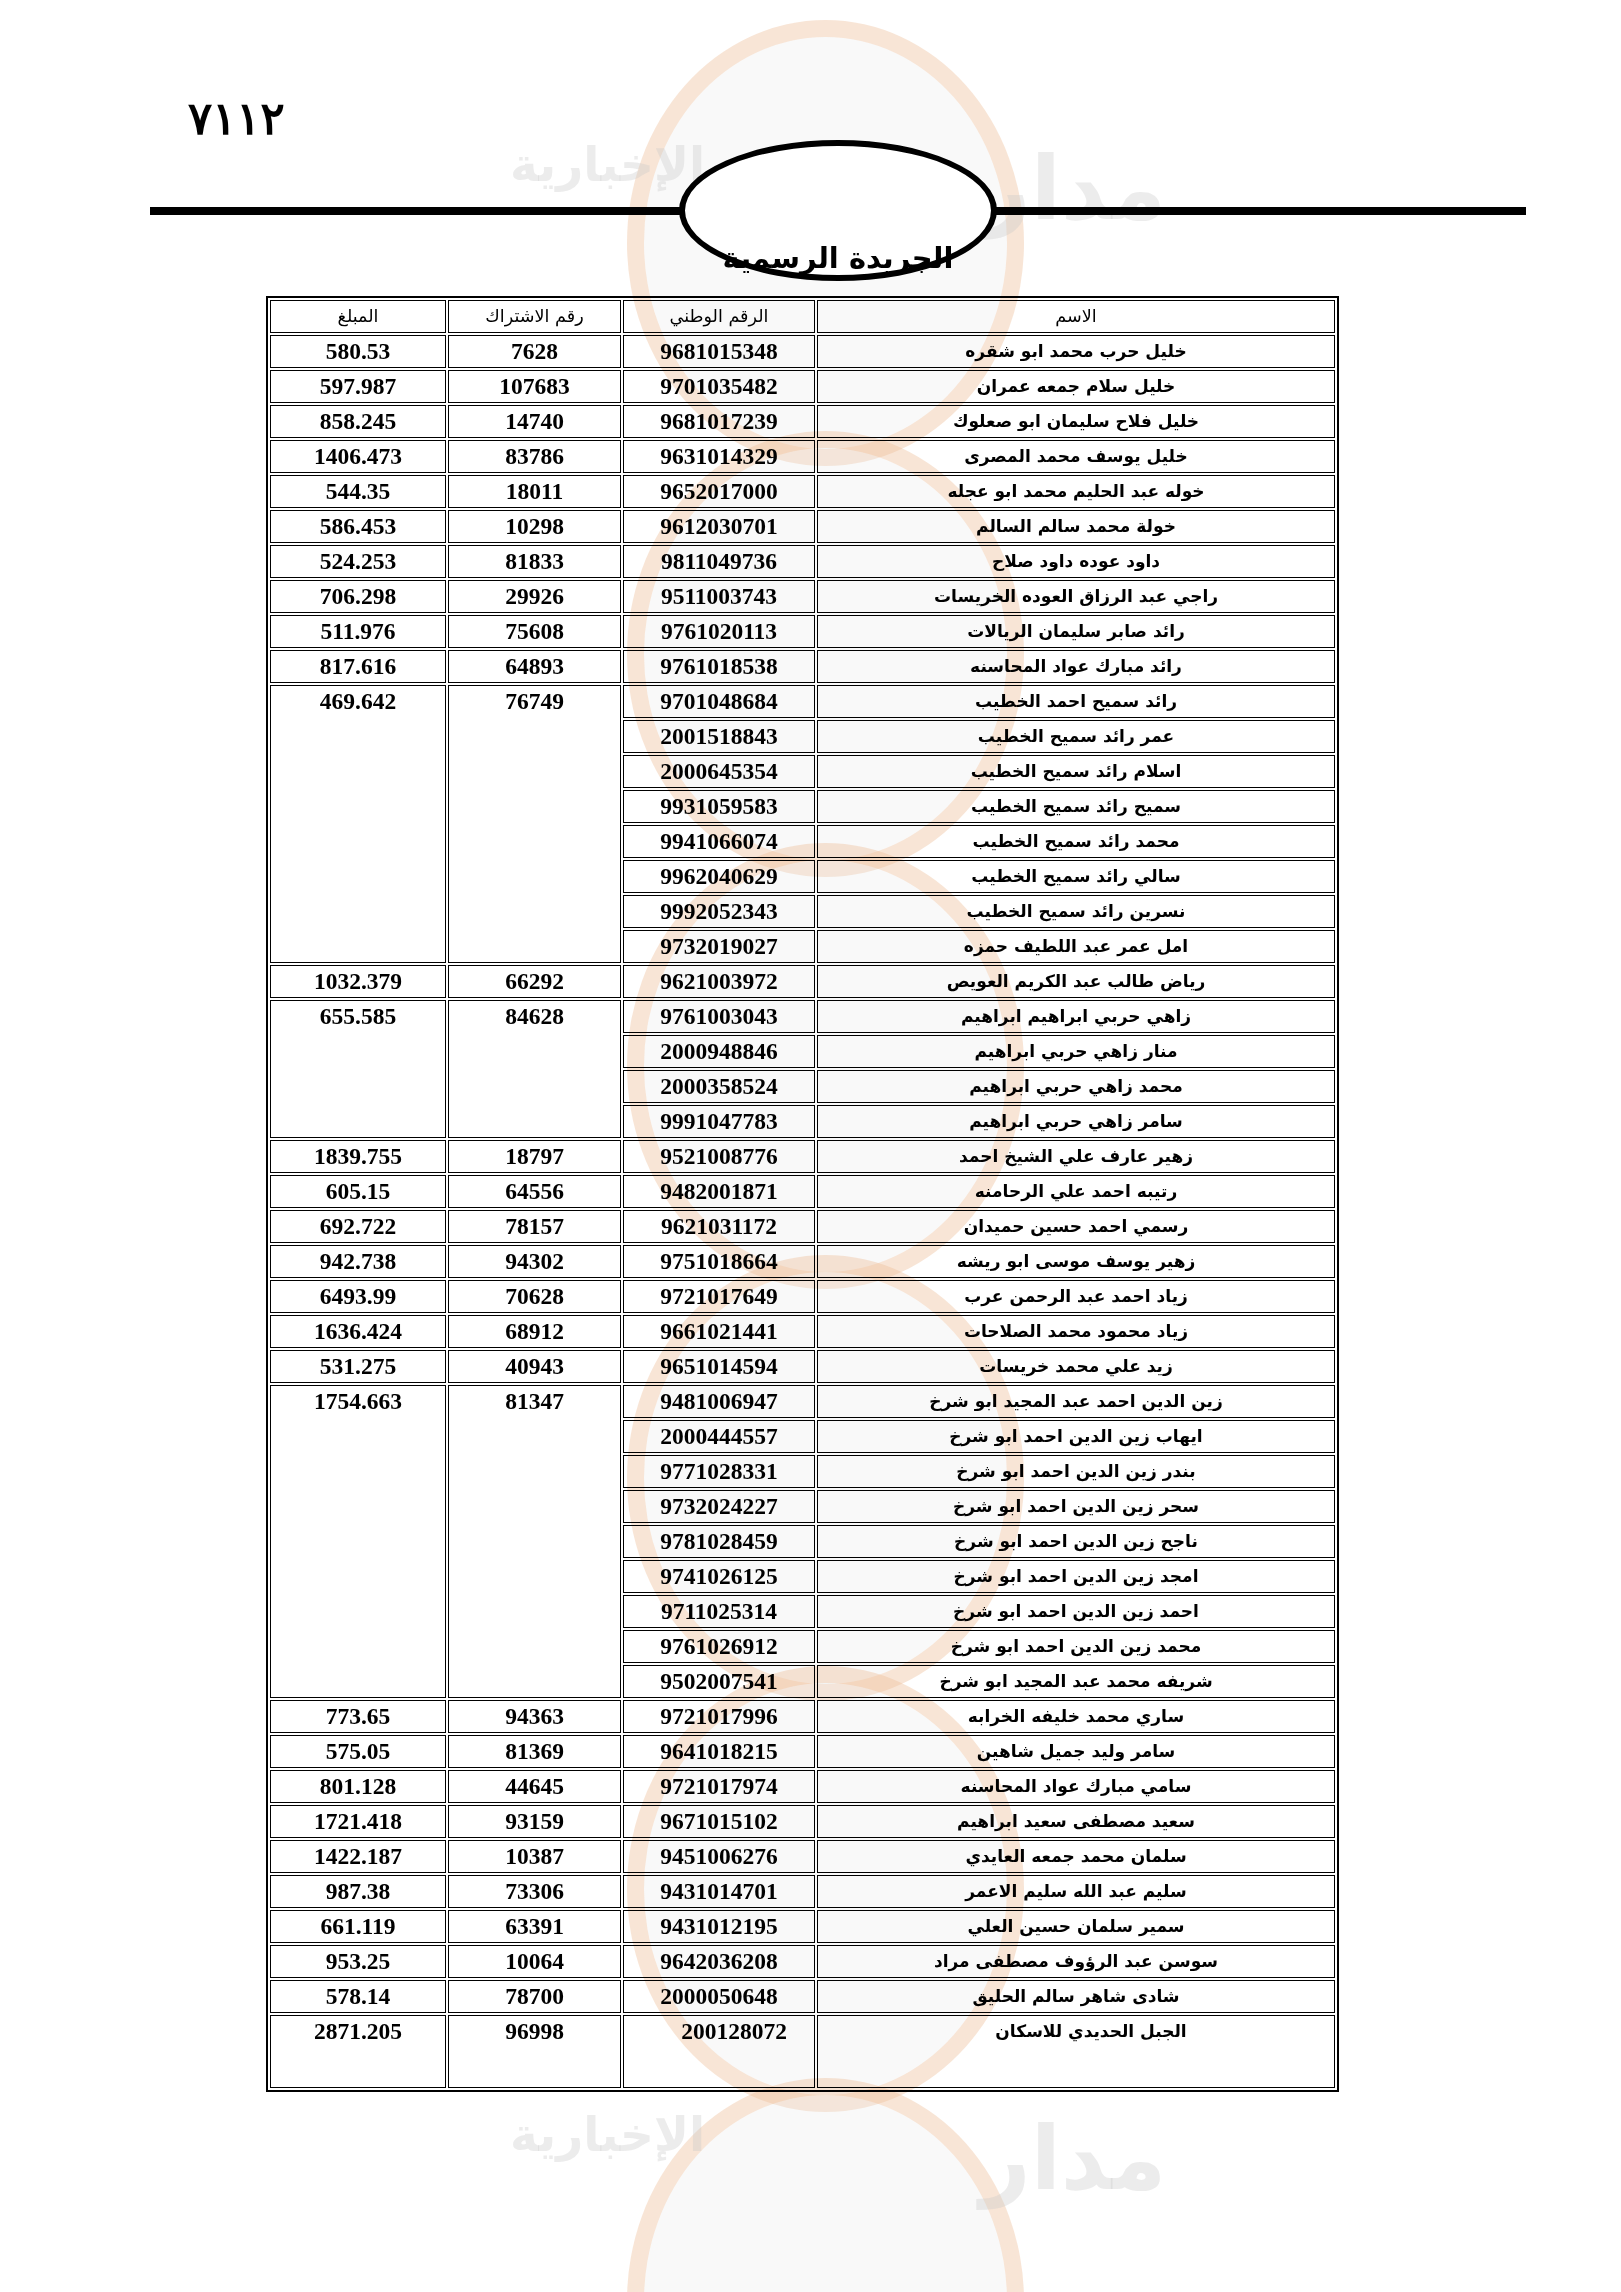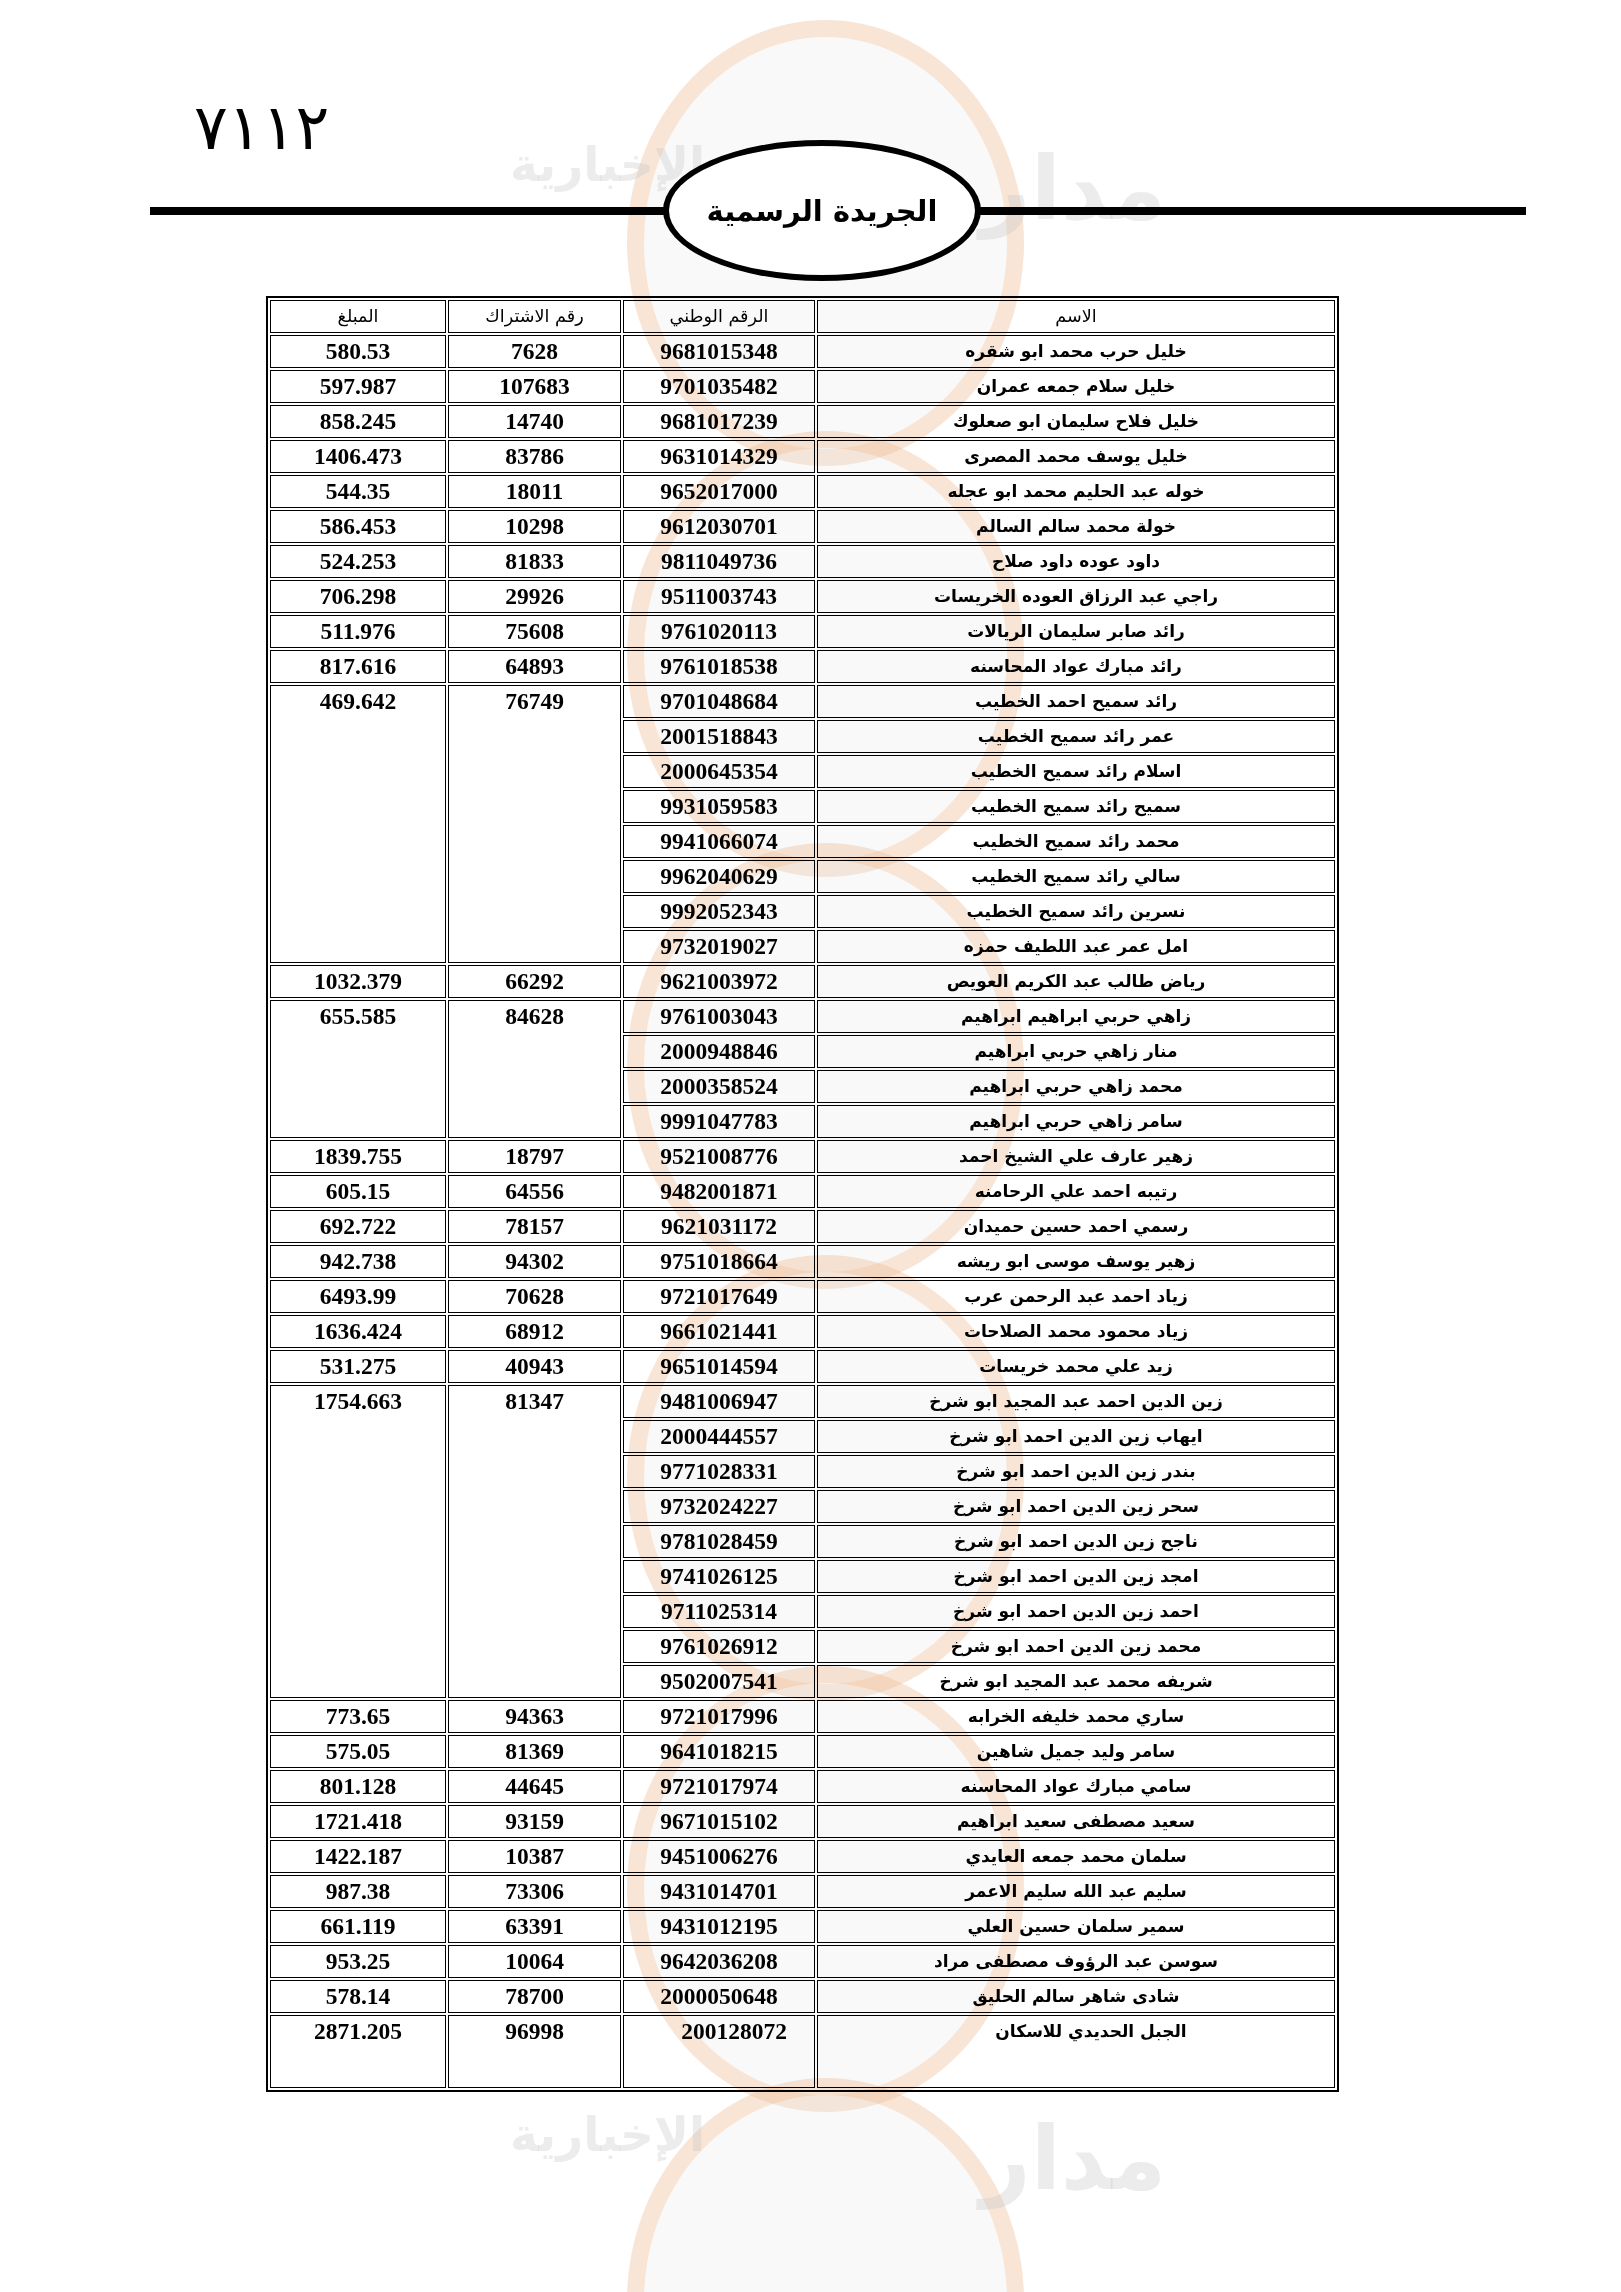--- a/index.html
+++ b/index.html
@@ -5,26 +5,26 @@
     html, body { margin: 0; padding: 0; background: #ffffff; }
     body { width: 1621px; height: 2293px; position: relative; overflow: hidden;
            font-family: "DejaVu Sans", sans-serif; color: #000; }
 
     
     .wm { position: absolute; pointer-events: none; }
     .wm-clock { border-radius: 50%; border: 17.6px solid rgba(245,160,90,0.22);
                 background: rgba(230,230,230,0.25); }
     .wm-text { color: rgba(200,200,200,0.35); font-weight: bold; font-family: "DejaVu Sans", sans-serif; }
 
-    .page-number { position: absolute; left: 194px; top: 96px; font-size: 63px; font-weight: normal;
+    .page-number { position: absolute; left: 188px; top: 96px; font-size: 45px; font-weight: bold;
                    letter-spacing: 9.8px; direction: rtl; line-height: 1; font-family: "DejaVu Serif", serif; }
     .rule { position: absolute; left: 150px; top: 207px; width: 1376px; height: 7.8px; background: #000; }
-    .title-oval { position: absolute; left: 663px; top: 140px; width: 306px; height: 129px;
+    .title-oval { position: absolute; left: 679px; top: 140px; width: 306px; height: 129px;
                   border: 6.9px solid #000; border-radius: 50%; background: #fff;
-                  display: flex; align-items: center; justify-content: center; }
+                  display: flex; align-items: flex-end; justify-content: center; }
     .title-oval span { font-size: 29px; font-weight: bold; direction: rtl; font-family: "DejaVu Sans", sans-serif; }
 
     table.gazette { position: absolute; left: 266px; top: 296px; width: 1069px;
                     border-collapse: separate; border-spacing: 2px; border: 2px solid #000;
                     direction: ltr; table-layout: fixed; }
     table.gazette td, table.gazette th { border: 1.5px solid #000; padding: 0; height: 31px;
                     text-align: center; vertical-align: top; font-family: "Liberation Serif", serif;
                     font-weight: bold; font-size: 23.5px; line-height: 31px; }
     table.gazette th { font-family: "DejaVu Sans", sans-serif; font-weight: normal; font-size: 17.6px; height: 30px; }
     table.gazette td.name { font-family: "DejaVu Sans", sans-serif; font-size: 17px; direction: rtl; }

